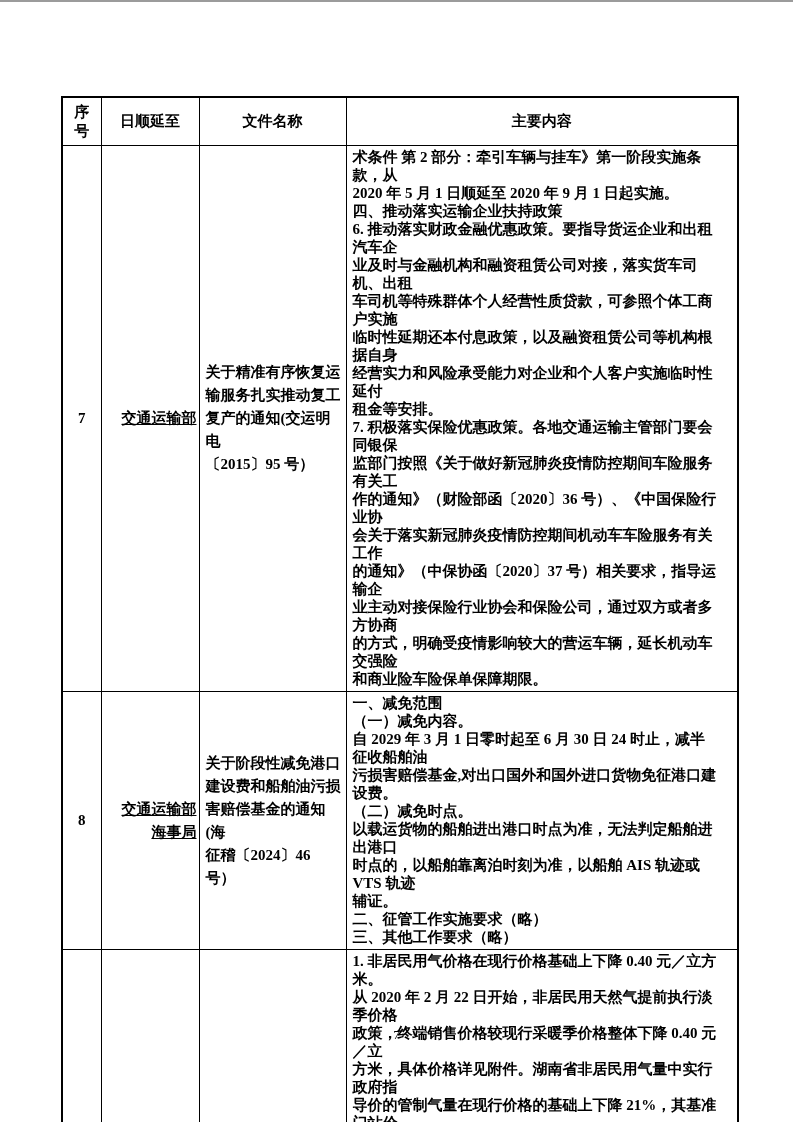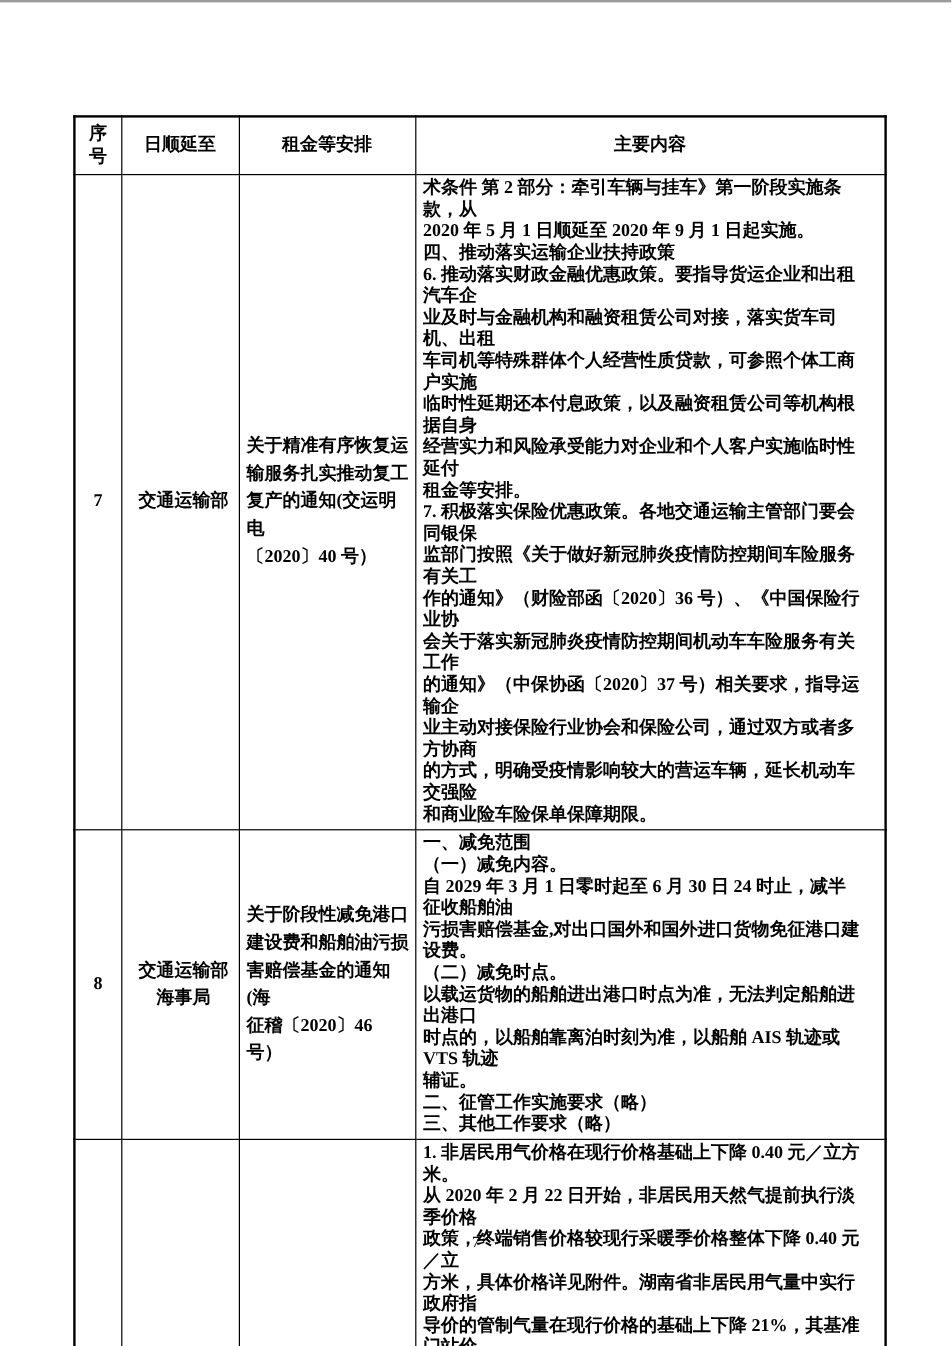--- a/index.html
+++ b/index.html
@@ -41,25 +41,26 @@
     white-space: pre-line;
     padding: 2px;
     font-weight: bold;
   }
   td.cell-no {
     text-align: center;
     vertical-align: middle;
     padding: 0;
   }
   td.cell-agency {
-    text-align: center;
+    text-align: right;
     vertical-align: middle;
     padding: 2px 2px 2px 8px;
     line-height: 23px;
     white-space: pre-line;
+    text-decoration: underline;
   }
   td.cell-docname {
     text-align: left;
     vertical-align: middle;
     padding: 4px 3px 4px 6px;
     line-height: 23px;
     white-space: pre-line;
   }
   td.cell-content {
     text-align: left;
@@ -89,32 +90,32 @@
       <col style="width:39px">
       <col style="width:98px">
       <col style="width:147px">
       <col style="width:392px">
     </colgroup>
     <thead>
       <tr>
         <th>序
 号</th>
         <th>日顺延至</th>
-        <th>租金等安排</th>
+        <th>文件名称</th>
         <th>主要内容</th>
       </tr>
     </thead>
     <tbody>
       <tr>
         <td class="cell-no">7</td>
         <td class="cell-agency">交通运输部</td>
         <td class="cell-docname">关于精准有序恢复运
 输服务扎实推动复工
 复产的通知(交运明电
-〔2020〕40 号）</td>
+〔2015〕95 号）</td>
         <td class="cell-content">术条件 第 2 部分：牵引车辆与挂车》第一阶段实施条款，从
 2020 年 5 月 1 日顺延至 2020 年 9 月 1 日起实施。
 四、推动落实运输企业扶持政策
 6. 推动落实财政金融优惠政策。要指导货运企业和出租汽车企
 业及时与金融机构和融资租赁公司对接，落实货车司机、出租
 车司机等特殊群体个人经营性质贷款，可参照个体工商户实施
 临时性延期还本付息政策，以及融资租赁公司等机构根据自身
 经营实力和风险承受能力对企业和个人客户实施临时性延付
 租金等安排。
 7. 积极落实保险优惠政策。各地交通运输主管部门要会同银保
@@ -126,21 +127,21 @@
 的方式，明确受疫情影响较大的营运车辆，延长机动车交强险
 和商业险车险保单保障期限。</td>
       </tr>
       <tr>
         <td class="cell-no">8</td>
         <td class="cell-agency">交通运输部
 海事局</td>
         <td class="cell-docname">关于阶段性减免港口
 建设费和船舶油污损
 害赔偿基金的通知(海
-征稽〔2020〕46 号）</td>
+征稽〔2024〕46 号）</td>
         <td class="cell-content">一、减免范围
 （一）减免内容。
 自 2029 年 3 月 1 日零时起至 6 月 30 日 24 时止，减半征收船舶油
 污损害赔偿基金,对出口国外和国外进口货物免征港口建设费。
 （二）减免时点。
 以载运货物的船舶进出港口时点为准，无法判定船舶进出港口
 时点的，以船舶靠离泊时刻为准，以船舶 AIS 轨迹或 VTS 轨迹
 辅证。
 二、征管工作实施要求（略）
 三、其他工作要求（略）</td>

